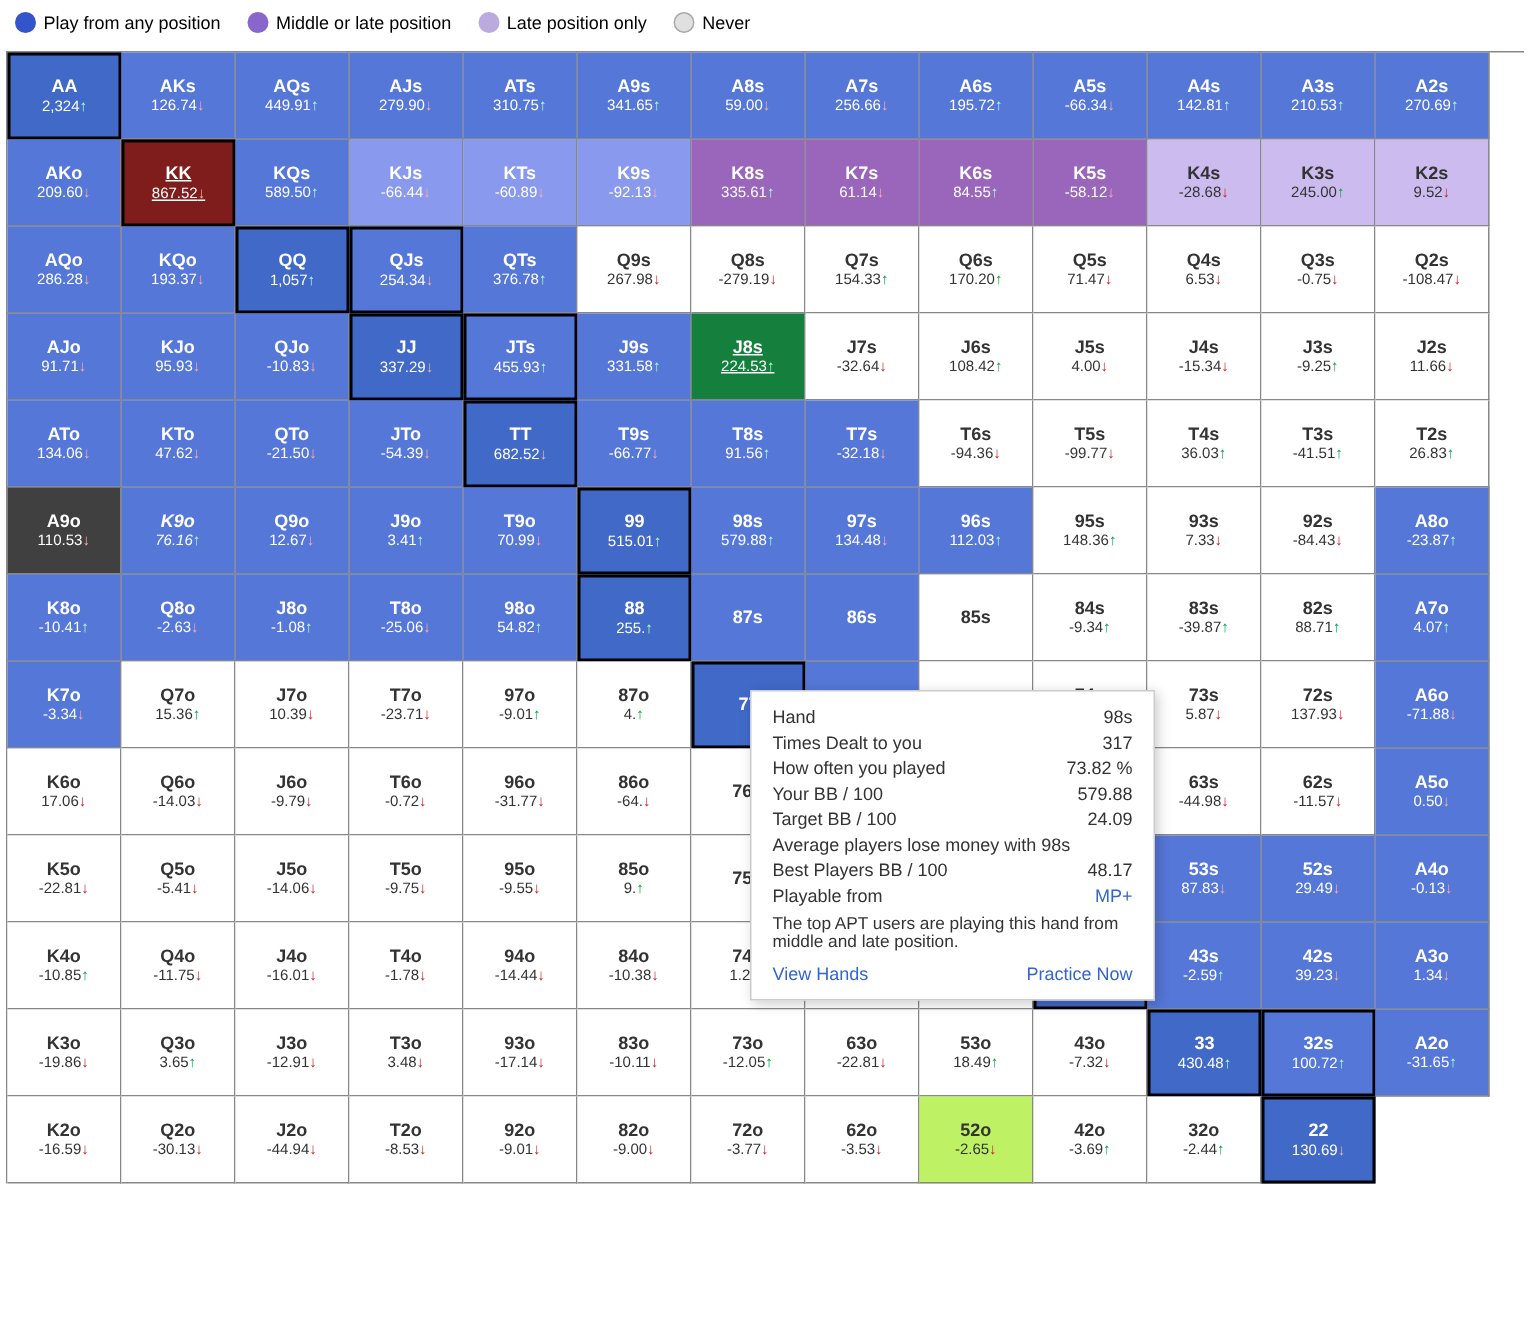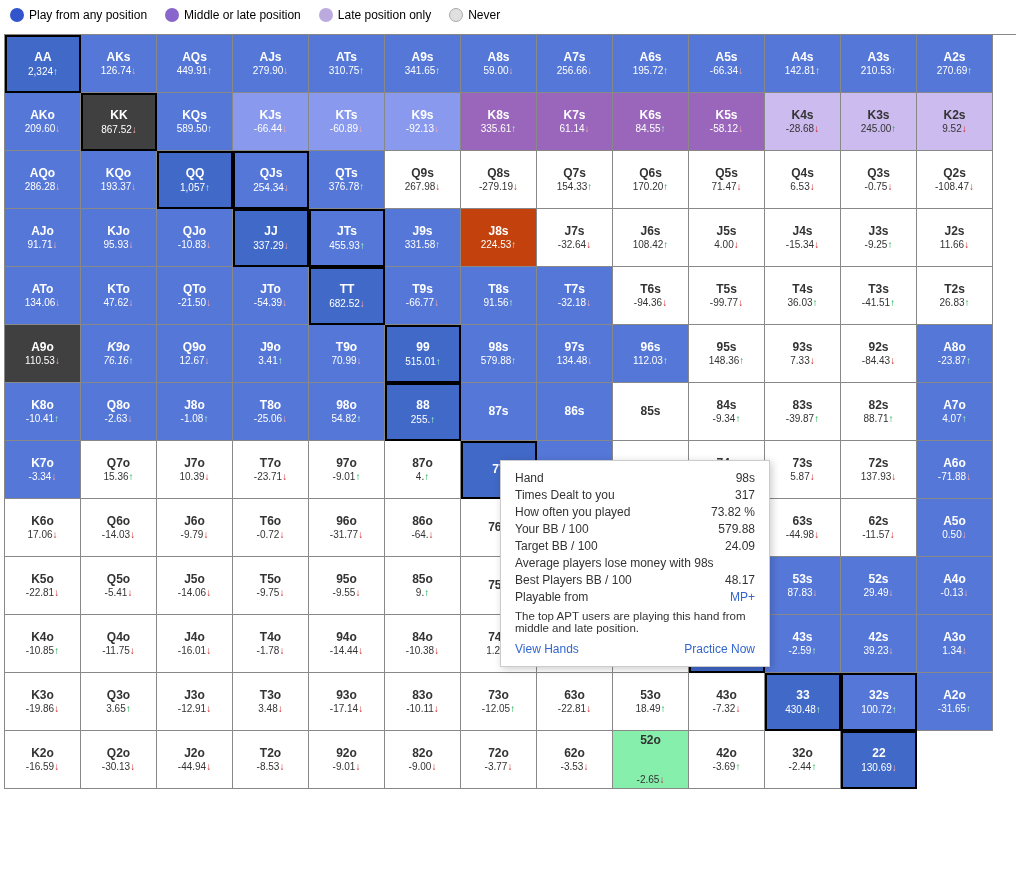--- a/index.html
+++ b/index.html
@@ -161,21 +161,21 @@
         <div class="cell-value">210.53<span style="color:#aaffcc">↑</span></div>
       </div>
       <div class="cell" style="background-color: rgb(85, 119, 216); color: rgb(255, 255, 255);">
         <div class="cell-hand">A2s</div>
         <div class="cell-value">270.69<span style="color:#aaffcc">↑</span></div>
       </div>
       <div class="cell" style="background-color: rgb(85, 119, 216); color: rgb(255, 255, 255);">
         <div class="cell-hand">AKo</div>
         <div class="cell-value">209.60<span style="color:#ffaaaa">↓</span></div>
       </div>
-      <div class="cell" style="background-color: #404040; color: rgb(255, 255, 255); border: 2px solid rgb(0, 0, 0);">
+      <div class="cell" style="background-color: #7f1d1d; color: rgb(255, 255, 255); border: 2px solid rgb(0, 0, 0); text-decoration: underline;">
         <div class="cell-hand">KK</div>
         <div class="cell-value">867.52<span style="color:#ffaaaa">↓</span></div>
       </div>
       <div class="cell" style="background-color: rgb(85, 119, 216); color: rgb(255, 255, 255);">
         <div class="cell-hand">KQs</div>
         <div class="cell-value">589.50<span style="color:#aaffcc">↑</span></div>
       </div>
       <div class="cell" style="background-color: rgb(136, 153, 238); color: rgb(255, 255, 255);">
         <div class="cell-hand">KJs</div>
         <div class="cell-value">-66.44<span style="color:#ffaaaa">↓</span></div>
@@ -285,21 +285,21 @@
         <div class="cell-value">337.29<span style="color:#ffaaaa">↓</span></div>
       </div>
       <div class="cell" style="background-color: rgb(85, 119, 216); color: rgb(255, 255, 255); border: 2px solid rgb(0, 0, 0);">
         <div class="cell-hand">JTs</div>
         <div class="cell-value">455.93<span style="color:#aaffcc">↑</span></div>
       </div>
       <div class="cell" style="background-color: rgb(85, 119, 216); color: rgb(255, 255, 255);">
         <div class="cell-hand">J9s</div>
         <div class="cell-value">331.58<span style="color:#aaffcc">↑</span></div>
       </div>
-      <div class="cell" style="background-color: #c2410c; color: rgb(255, 255, 255);">
+      <div class="cell" style="background-color: #15803d; color: rgb(255, 255, 255); text-decoration: underline;">
         <div class="cell-hand">J8s</div>
         <div class="cell-value">224.53<span style="color:#aaffcc">↑</span></div>
       </div>
       <div class="cell" style="background-color: rgb(255, 255, 255); color: rgb(51, 51, 51);">
         <div class="cell-hand">J7s</div>
         <div class="cell-value">-32.64<span style="color:#cc2222">↓</span></div>
       </div>
       <div class="cell" style="background-color: rgb(255, 255, 255); color: rgb(51, 51, 51);">
         <div class="cell-hand">J6s</div>
         <div class="cell-value">108.42<span style="color:#00aa44">↑</span></div>
@@ -761,21 +761,21 @@
         <div class="cell-value">-9.00<span style="color:#cc2222">↓</span></div>
       </div>
       <div class="cell" style="background-color: rgb(255, 255, 255); color: rgb(51, 51, 51);">
         <div class="cell-hand">72o</div>
         <div class="cell-value">-3.77<span style="color:#cc2222">↓</span></div>
       </div>
       <div class="cell" style="background-color: rgb(255, 255, 255); color: rgb(51, 51, 51);">
         <div class="cell-hand">62o</div>
         <div class="cell-value">-3.53<span style="color:#cc2222">↓</span></div>
       </div>
-      <div class="cell" style="background-color: #86efac; color: rgb(51, 51, 51); justify-content: space-between;">
+      <div class="cell" style="background-color: #bef264; color: rgb(51, 51, 51);">
         <div class="cell-hand">52o</div>
         <div class="cell-value">-2.65<span style="color:#cc2222">↓</span></div>
       </div>
       <div class="cell" style="background-color: rgb(255, 255, 255); color: rgb(51, 51, 51);">
         <div class="cell-hand">42o</div>
         <div class="cell-value">-3.69<span style="color:#00aa44">↑</span></div>
       </div>
       <div class="cell" style="background-color: rgb(255, 255, 255); color: rgb(51, 51, 51);">
         <div class="cell-hand">32o</div>
         <div class="cell-value">-2.44<span style="color:#00aa44">↑</span></div>

